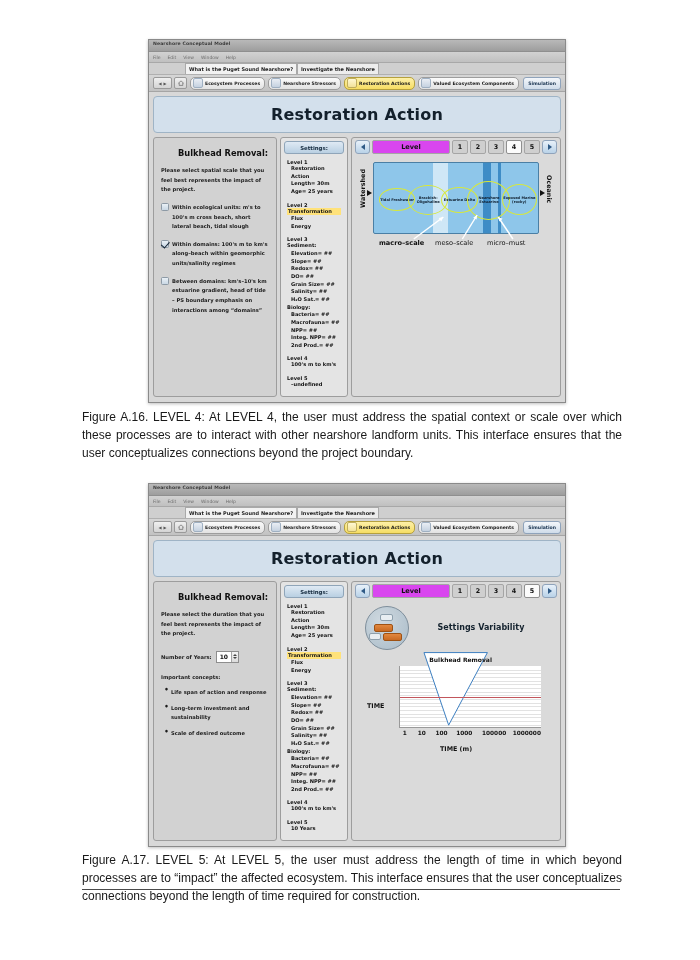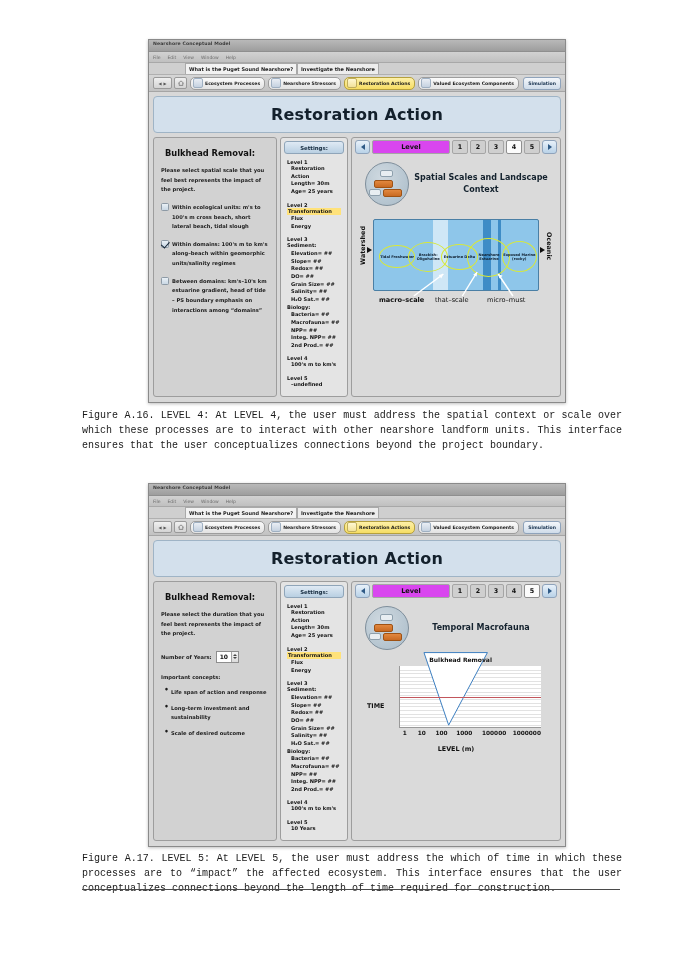--- a/index.html
+++ b/index.html
@@ -60,21 +60,21 @@
   .banner{margin:4px;height:35px;background:#d3e0ec;border:1px solid #9fb4c6;
     border-radius:4px;display:flex;align-items:center;justify-content:center;}
   .banner h1{margin:0;font-size:16px;font-weight:bold;color:#13202c;
     letter-spacing:.2px;}
 
   .body3{display:flex;gap:3px;padding:0 4px 5px 4px;height:260px;}
 
   
   .leftpanel{width:124px;background:#d2d2d2;border:1px solid #9d9d9d;
     border-radius:3px;padding:8px 7px;box-sizing:border-box;}
-  .lp-title{font-size:8.3px;font-weight:bold;color:#111;margin:2px 0 8px 4px;}
+  .lp-title{font-size:8.3px;font-weight:bold;color:#111;margin:2px 0 8px 17px;}
   .lp-text{font-size:5.2px;line-height:1.85;color:#1c1c1c;font-weight:bold;}
   .chkrow{display:flex;gap:3px;margin-top:8px;align-items:flex-start;}
   .chkbox{width:6px;height:6px;min-width:6px;border:1px solid #8d9aa6;
     border-radius:1.5px;background:linear-gradient(#e9f0f6,#c9d7e4);
     margin-top:.5px;position:relative;}
   .chkbox.checked:after{content:"";position:absolute;left:.6px;top:-1.6px;
     width:4px;height:6.5px;border:solid #123;border-width:0 1.4px 1.4px 0;
     transform:rotate(42deg);}
   .chklbl{font-size:5.2px;line-height:1.85;color:#1c1c1c;font-weight:bold;}
   .yearsrow{display:flex;align-items:center;gap:4px;margin-top:12px;}
@@ -178,22 +178,22 @@
     font-weight:bold;color:#111;}
   .wedge-lbl{position:absolute;font-size:6px;font-weight:bold;color:#111;
     text-align:center;line-height:1.3;}
   .xticks{position:absolute;left:40px;right:12px;bottom:14px;height:10px;}
   .xticks span{position:absolute;font-size:5.8px;font-weight:bold;color:#111;
     transform:translateX(-50%);}
   .xaxis-title{position:absolute;left:0;right:0;bottom:1px;text-align:center;
     font-size:6.4px;font-weight:bold;color:#111;}
 
   
-  .caption{position:absolute;left:82px;width:540px;font-size:10px;
-    line-height:1.5;color:#1a1a1a;font-family:Liberation Mono, monospace;
+  .caption{position:absolute;left:82px;width:540px;font-size:12px;
+    line-height:1.5;color:#1a1a1a;font-family:Liberation Sans, sans-serif;
     text-align:justify;}
   .cap1{top:408px;}
   .cap2{top:851px;}
   .footer-rule{position:absolute;left:82px;width:538px;top:889px;
     border-top:1.1px solid #4a4a4a;}
   .footer{position:absolute;left:82px;width:538px;top:897px;display:flex;
     justify-content:space-between;align-items:baseline;
     font-family:"Liberation Sans", sans-serif;}
   .footer .ftxt{font-size:9.4px;color:#1a1a1a;}
   .footer .fnum{font-size:9.4px;color:#1a1a1a;}
@@ -345,31 +345,20 @@
               <span>4</span>
             </div>
           <div class="lvbtn">
               <span>5</span>
             </div>
           <div class="arrowbtn">
               <i class="r"></i>
             </div>
         </div>
 
-        <div class="rp-top">
-          <div class="circdiag">
-            <div class="circ"></div>
-            <div class="cbox g" style="left:21px;top:12px;width:11px;height:5px;"></div>
-            <div class="cbox o" style="left:15px;top:22px;width:17px;height:6px;"></div>
-            <div class="cbox o" style="left:24px;top:31px;width:17px;height:6px;"></div>
-            <div class="cbox g" style="left:10px;top:31px;width:10px;height:4.5px;"></div>
-            <div class="ctext" style="left:16px;top:2px;">&nbsp;</div>
-          </div>
-          <div class="rp-title">Spatial Scales and Landscape Context</div>
-        </div>
 
         <div class="wsbox">
           <div class="wslabel left">Watershed</div>
           <div class="wslabel right">Oceanic</div>
 
           <div class="wsstage">
             <div class="band macro"></div>
             <div class="band meso"></div>
             <div class="band micro"></div>
 
@@ -396,21 +385,21 @@
           <svg class="pointers" viewBox="0 0 184 92" preserveAspectRatio="none">
             <line x1="52" y1="80" x2="80" y2="58" stroke="#ffffff" stroke-width="1.4"></line>
             <polygon points="80,58 75.5,59 78,62.5" fill="#ffffff"></polygon>
             <line x1="98" y1="80" x2="112" y2="56" stroke="#ffffff" stroke-width="1.4"></line>
             <polygon points="112,56 108.3,58.8 111.6,60.5" fill="#ffffff"></polygon>
             <line x1="146" y1="80" x2="132" y2="58" stroke="#ffffff" stroke-width="1.4"></line>
             <polygon points="132,58 133.2,62.4 136.2,59.8" fill="#ffffff"></polygon>
           </svg>
 
           <div class="scalelbl" style="left:20px;top:80px;font-weight:bold;">macro–scale</div>
-          <div class="scalelbl" style="left:76px;top:80px;">that–scale</div>
+          <div class="scalelbl" style="left:76px;top:80px;">meso–scale</div>
           <div class="scalelbl" style="left:128px;top:80px;">micro–must</div>
         </div>
       </div>
     </div>
   </div>
 
   <div class="caption cap1">Figure A.16.  LEVEL 4:  At LEVEL 4, the user must address the spatial context or scale over which these processes are to interact with other nearshore landform units. This interface ensures that the user conceptualizes connections beyond the project boundary.</div>
 
   <div class="appwin fig2">
 
@@ -567,21 +556,21 @@
         </div>
 
         <div class="rp-top">
           <div class="circdiag">
             <div class="circ"></div>
             <div class="cbox g" style="left:21px;top:12px;width:11px;height:5px;"></div>
             <div class="cbox o" style="left:15px;top:22px;width:17px;height:6px;"></div>
             <div class="cbox o" style="left:24px;top:31px;width:17px;height:6px;"></div>
             <div class="cbox g" style="left:10px;top:31px;width:10px;height:4.5px;"></div>
           </div>
-          <div class="rp-title">Temporal Macrofauna</div>
+          <div class="rp-title">Settings Variability</div>
         </div>
 
         <div class="chartbox">
           <div class="plot">
             <div class="gridline" style="top:6%"></div>
               <div class="gridline" style="top:12%"></div>
             <div class="gridline" style="top:18%"></div>
               <div class="gridline" style="top:24%"></div>
             <div class="gridline" style="top:30%"></div>
               <div class="gridline" style="top:36%"></div>
@@ -607,23 +596,23 @@
           <div class="timelbl">TIME</div>
 
           <div class="xticks">
             <span style="left:4%">1</span>
             <span style="left:16%">10</span>
             <span style="left:30%">100</span>
             <span style="left:46%">1000</span>
             <span style="left:67%">100000</span>
             <span style="left:90%">1000000</span>
           </div>
-          <div class="xaxis-title">LEVEL (m)</div>
+          <div class="xaxis-title">TIME (m)</div>
         </div>
       </div>
     </div>
   </div>
 
-  <div class="caption cap2">Figure A.17.  LEVEL 5:  At LEVEL 5, the user must address the which of time in which these processes are to “impact” the affected ecosystem. This interface ensures that the user conceptualizes connections beyond the length of time required for construction.</div>
+  <div class="caption cap2">Figure A.17.  LEVEL 5:  At LEVEL 5, the user must address the length of time in which beyond processes are to “impact” the affected ecosystem. This interface ensures that the user conceptualizes connections beyond the length of time required for construction.</div>
 
   <div class="footer-rule"></div>
 
 </div>
 
 </body></html>

